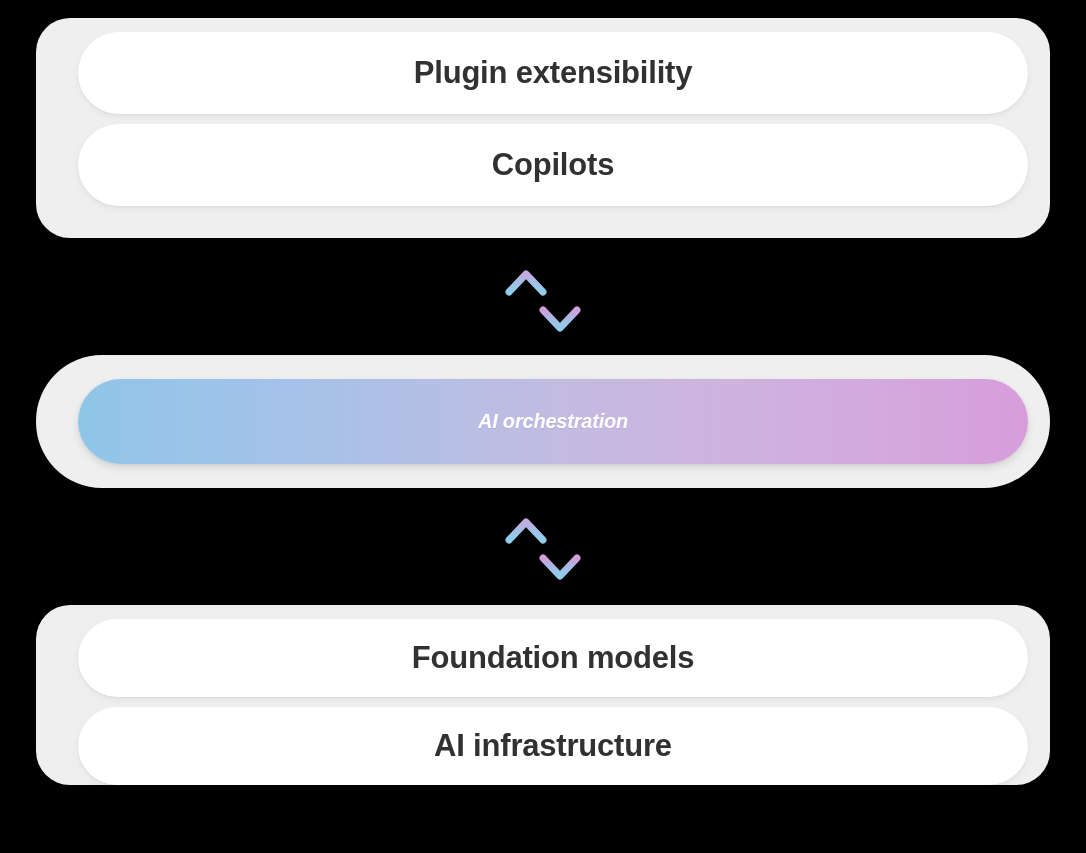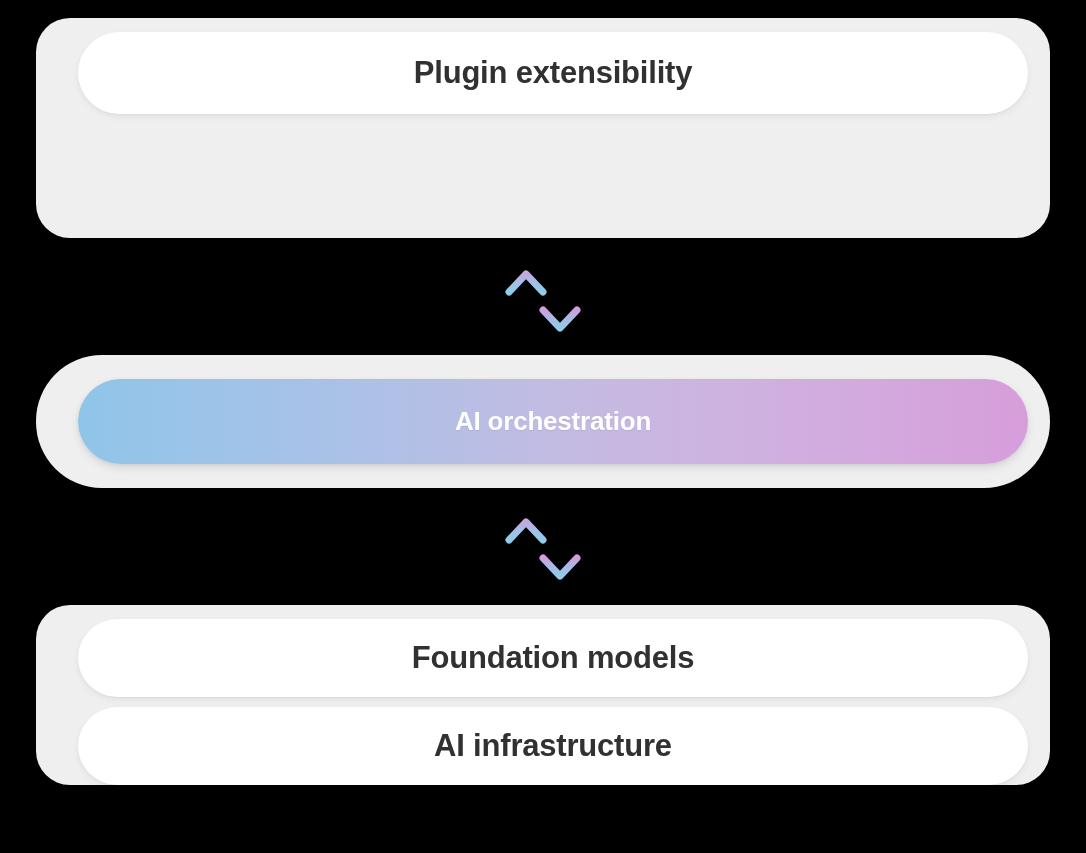--- a/index.html
+++ b/index.html
@@ -88,22 +88,23 @@
                 #d3a9de 84%,
                 #d79ddb 100%);
     display: flex;
     align-items: center;
     justify-content: center;
     box-shadow: 0 4px 9px rgba(0,0,0,0.10),
                 0 1px 3px rgba(0,0,0,0.06);
   }
   .pill-gradient .pill-label {
     color: #ffffff;
-    font-size: 26px;
+    font-size: 20px;
     text-shadow: 0 1px 1px rgba(120,110,150,0.18);
+    font-style: italic;
   }
 
   
   .connector {
     position: absolute;
     left: 0;
     width: 1086px;
     display: flex;
     justify-content: center;
     align-items: center;
@@ -113,20 +114,23 @@
   .connector svg { display: block; }
 </style>
 </head>
 <body>
 
 <div id="stack">
 
   <div class="group group-top">
     <div class="pill">
       <span class="pill-label">Plugin extensibility</span>
+    </div>
+    <div class="pill">
+      <span class="pill-label">Copilots</span>
     </div>
   </div>
 
   <div class="connector connector-upper">
     <span>
       <svg width="86" height="66" viewBox="0 0 86 66" xmlns="http://www.w3.org/2000/svg">
         <defs>
           <linearGradient id="gUp1" x1="0" y1="0" x2="0" y2="1">
             <stop offset="0%" stop-color="#c4a8e0"></stop>
             <stop offset="55%" stop-color="#9fc2e8"></stop>

